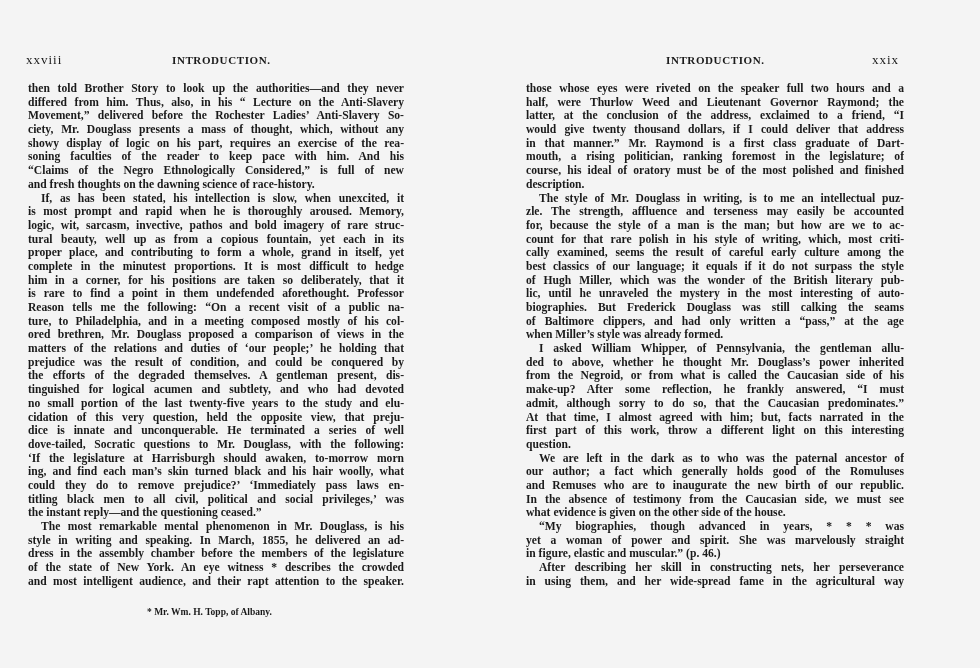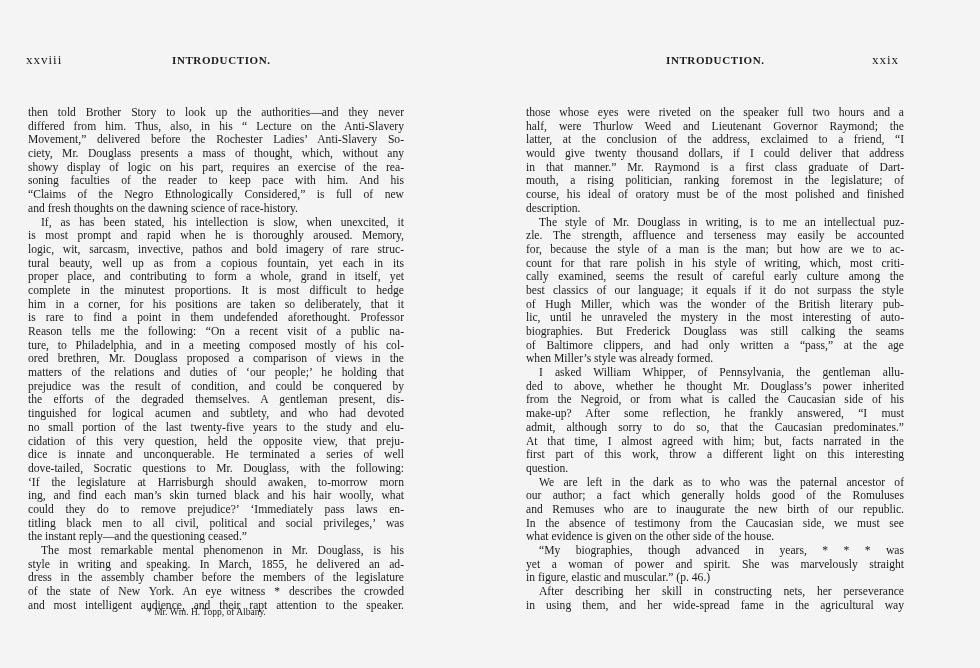--- a/index.html
+++ b/index.html
@@ -41,43 +41,42 @@
     font-size: 13px;
     letter-spacing: 1px;
     font-weight: normal;
     white-space: nowrap;
   }
 
   .text-block {
     position: absolute;
     font-size: 11.6px;
     line-height: 13.7px;
-    font-weight: normal;
+    font-weight: bold;
     text-align: justify;
-    margin-top: 24px;
   }
   .left .text-block { left: 28px; top: 82px; width: 376px; }
   .right .text-block { left: 36px; top: 82px; width: 378px; }
 
   .line {
     display: block;
     white-space: nowrap;
     text-align-last: justify;
     height: 13.7px;
     overflow: hidden;
   }
   .line.last { text-align-last: left; }
   .line.indent { padding-left: 13px; }
 
   .footnote {
     position: absolute;
     left: 147px;
     top: 607px;
     font-size: 9.5px;
-    font-weight: normal;
+    font-weight: bold;
     white-space: nowrap;
     text-align: center;
   }
 </style>
 </head>
 <body>
 
 <div class="spread">
 
   <div class="page left">

